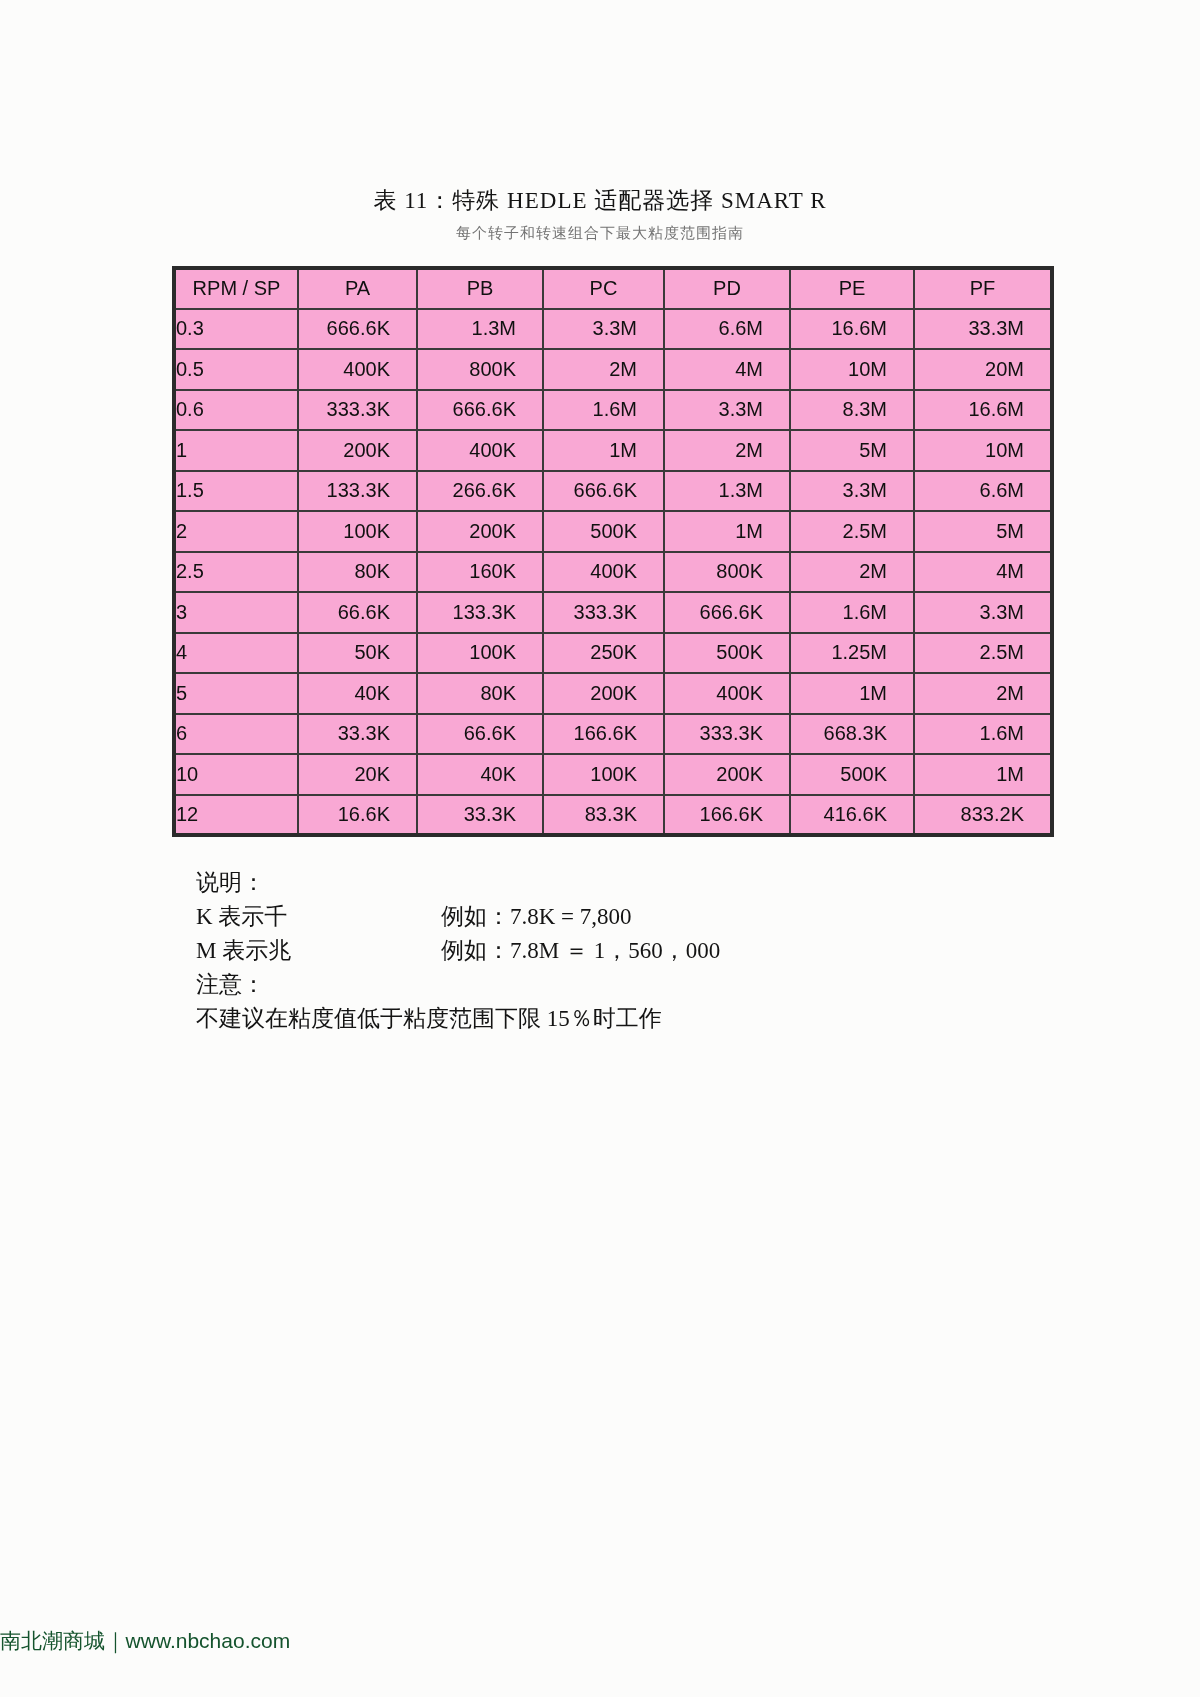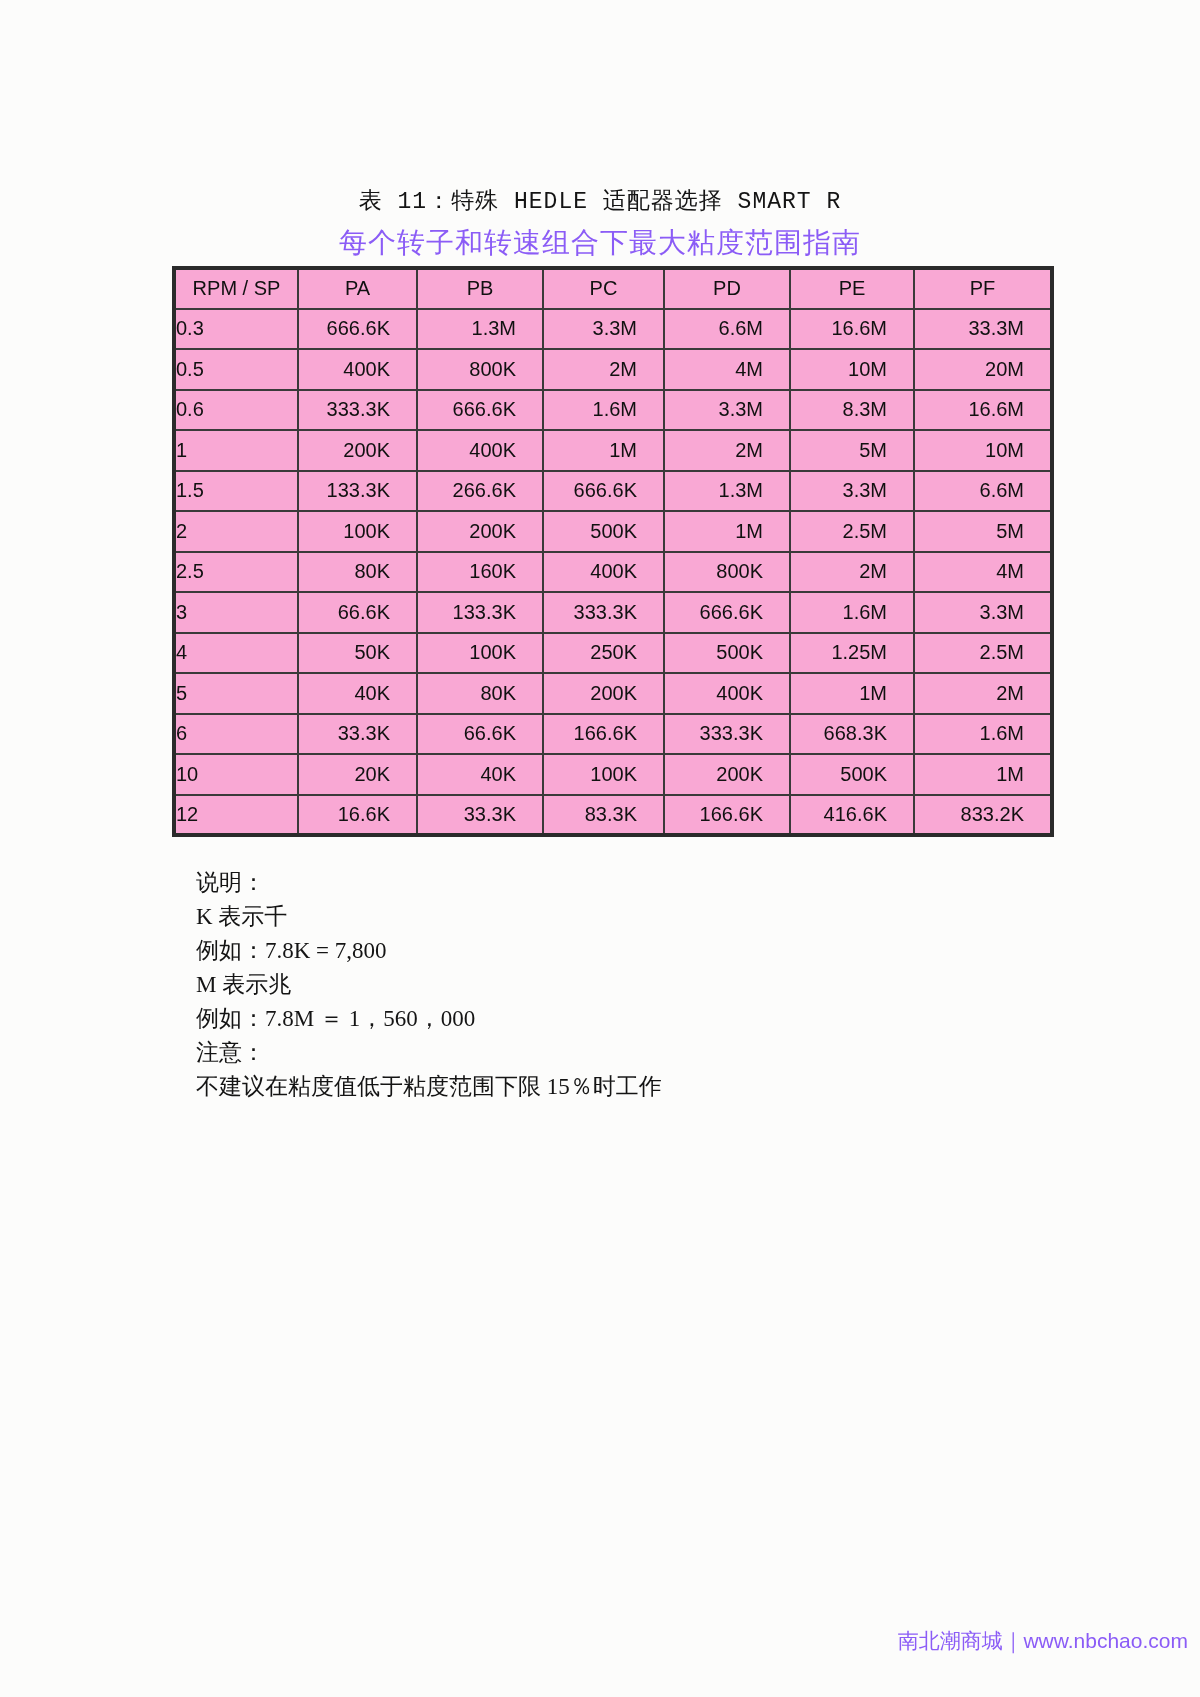--- a/index.html
+++ b/index.html
@@ -15,32 +15,31 @@
     margin: 0 auto;
     background: #fcfcfb;
     overflow: hidden;
   }
   .title-block {
     position: absolute;
     top: 185px;
     left: 0;
     width: 1200px;
     text-align: center;
-    font-family: Liberation Mono, monospace;
   }
   .title-line1 {
     font-size: 23px;
     letter-spacing: 1px;
     color: #141414;
   }
   .title-line2 {
-    font-size: 28px;
+    font-size: 15px;
     margin-top: 8px;
     letter-spacing: 1px;
-    color: #8b5cf6;
+    color: #737373;
   }
   .table-wrap {
     position: absolute;
     top: 266px;
     left: 172px;
     width: 878px;
   }
   table.visc {
     width: 878px;
     border-collapse: collapse;
@@ -76,31 +75,31 @@
   .notes {
     position: absolute;
     top: 866px;
     left: 172px;
     width: 900px;
     font-size: 23px;
     line-height: 34px;
     color: #141414;
     margin-left: 24px;
   }
-  .note-row { display: flex; flex-direction: column; }
+  .note-row { display: flex; }
   .note-left  { width: 245px; }
   .note-right { }
   .footer {
     position: absolute;
     left: 0;
     bottom: 42px;
     width: 1188px;
-    text-align: right;
+    text-align: left;
     font-size: 21px;
-    color: #8b5cf6;
+    color: #14532d;
     font-family: "Liberation Sans", "DejaVu Sans", sans-serif;
   }
 </style>
 </head>
 <body>
 
 <div class="page">
 
   <div class="title-block">
     <div class="title-line1">表 11：特殊 HEDLE 适配器选择 SMART  R</div>

